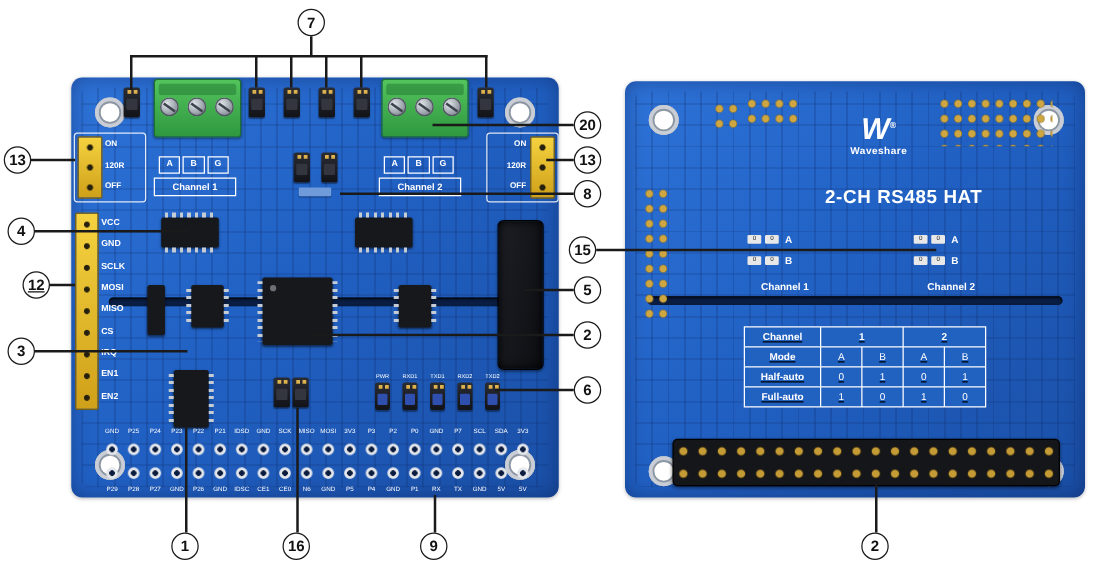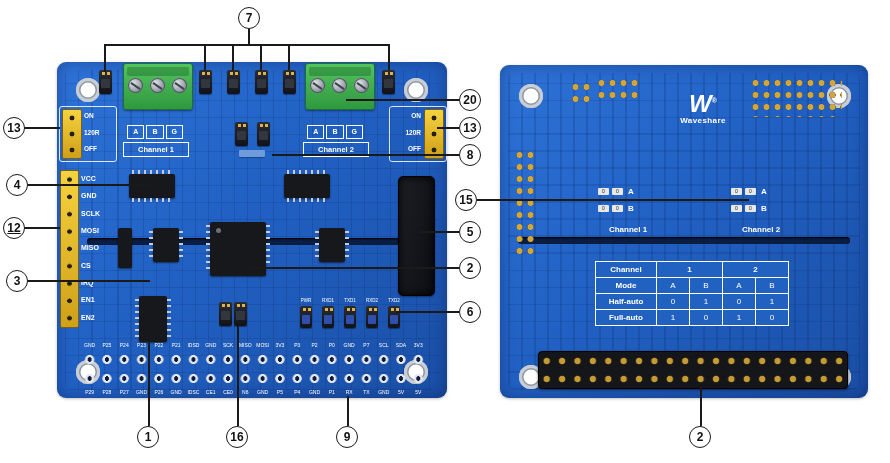--- a/index.html
+++ b/index.html
@@ -78,21 +78,21 @@
   .logo-w{font-style:italic;font-weight:900;font-size:24px;line-height:24px;}
   .logo-w sup{font-size:7px;font-style:normal;}
   .logo-brand{font-size:8px;font-weight:700;letter-spacing:.4px;}
   .btitle{position:absolute;font-size:15px;font-weight:700;color:#fff;letter-spacing:.5px;text-align:center;}
   .resgrp{position:absolute;width:58px;}
   .resrow{display:flex;align-items:center;gap:3px;height:17px;}
   .rchip{width:11px;height:7px;background:#e8e8e8;color:#222;font-size:5px;line-height:7px;text-align:center;border-radius:1px;}
   .rlabel{color:#fff;font-size:8px;font-weight:700;margin-left:2px;}
   .bch{position:absolute;color:#fff;font-size:8px;font-weight:700;text-align:center;width:58px;}
   .ptable{position:absolute;display:grid;grid-template-columns:60px 32px 32px 32px 32px;
-        grid-auto-rows:15px;gap:1px;padding:1px;background:#fff;width:fit-content;}
+        grid-auto-rows:15px;gap:1px;padding:1px;background:#fff;width:fit-content;text-decoration:underline;}
   .tc{background:#2161c0;color:#fff;font-size:8px;display:flex;align-items:center;justify-content:center;}
   .th{font-weight:700;}
   
   .callout{position:absolute;width:22px;height:22px;border-radius:50%;background:#fff;border:1.6px solid #1a1a1a;
         box-sizing:border-box;display:flex;align-items:center;justify-content:center;
         font-size:12px;font-weight:600;color:#111;z-index:30;}
   .cline{position:absolute;background:#1a1a1a;z-index:20;}
 </style>
 </head>
 <body>
@@ -271,20 +271,21 @@
     <div class="padgrid" style="left:70px;top:16px;width:22px;height:26px;"></div>
     <div class="padgrid" style="left:96px;top:12px;width:46px;height:26px;"></div>
     <div class="padgrid" style="left:250px;top:12px;width:92px;height:40px;"></div>
     <div class="padgrid" style="left:14px;top:84px;width:24px;height:110px;"></div>
 
     <div class="logo" style="left:176px;top:24px;">
       <div class="logo-w"><span>W</span><sup>®</sup></div>
       <div class="logo-brand">Waveshare</div>
     </div>
 
+    <div class="btitle" style="left:143px;top:84px;width:160px;">2-CH RS485 HAT</div>
 
     <div class="resgrp" style="left:98px;top:118px;">
       <div class="resrow">
         <span class="rchip">0</span>
         <span class="rchip">0</span>
         <span class="rlabel">A</span>
       </div>
       <div class="resrow">
         <span class="rchip">0</span>
         <span class="rchip">0</span>
@@ -354,21 +355,21 @@
   <div class="cline" style="left:347px;top:396px;width:1.5px;height:30px;"></div>
   <div class="cline" style="left:700px;top:388px;width:1.5px;height:38px;"></div>
 
   <div class="callout" style="left:238px;top:7px;">7</div>
   <div class="callout" style="left:459px;top:89px;">20</div>
   <div class="callout" style="left:3px;top:117px;">13</div>
   <div class="callout" style="left:459px;top:117px;">13</div>
   <div class="callout" style="left:459px;top:144px;">8</div>
   <div class="callout" style="left:6px;top:174px;">4</div>
   <div class="callout" style="left:455px;top:189px;">15</div>
-  <div class="callout" style="left:3px;top:217px;text-decoration:underline;">12</div>
+  <div class="callout" style="left:18px;top:217px;text-decoration:underline;">12</div>
   <div class="callout" style="left:459px;top:221px;">5</div>
   <div class="callout" style="left:459px;top:257px;">2</div>
   <div class="callout" style="left:6px;top:270px;">3</div>
   <div class="callout" style="left:459px;top:301px;">6</div>
   <div class="callout" style="left:137px;top:426px;">1</div>
   <div class="callout" style="left:226px;top:426px;">16</div>
   <div class="callout" style="left:336px;top:426px;">9</div>
   <div class="callout" style="left:689px;top:426px;">2</div>
 
 </div>

